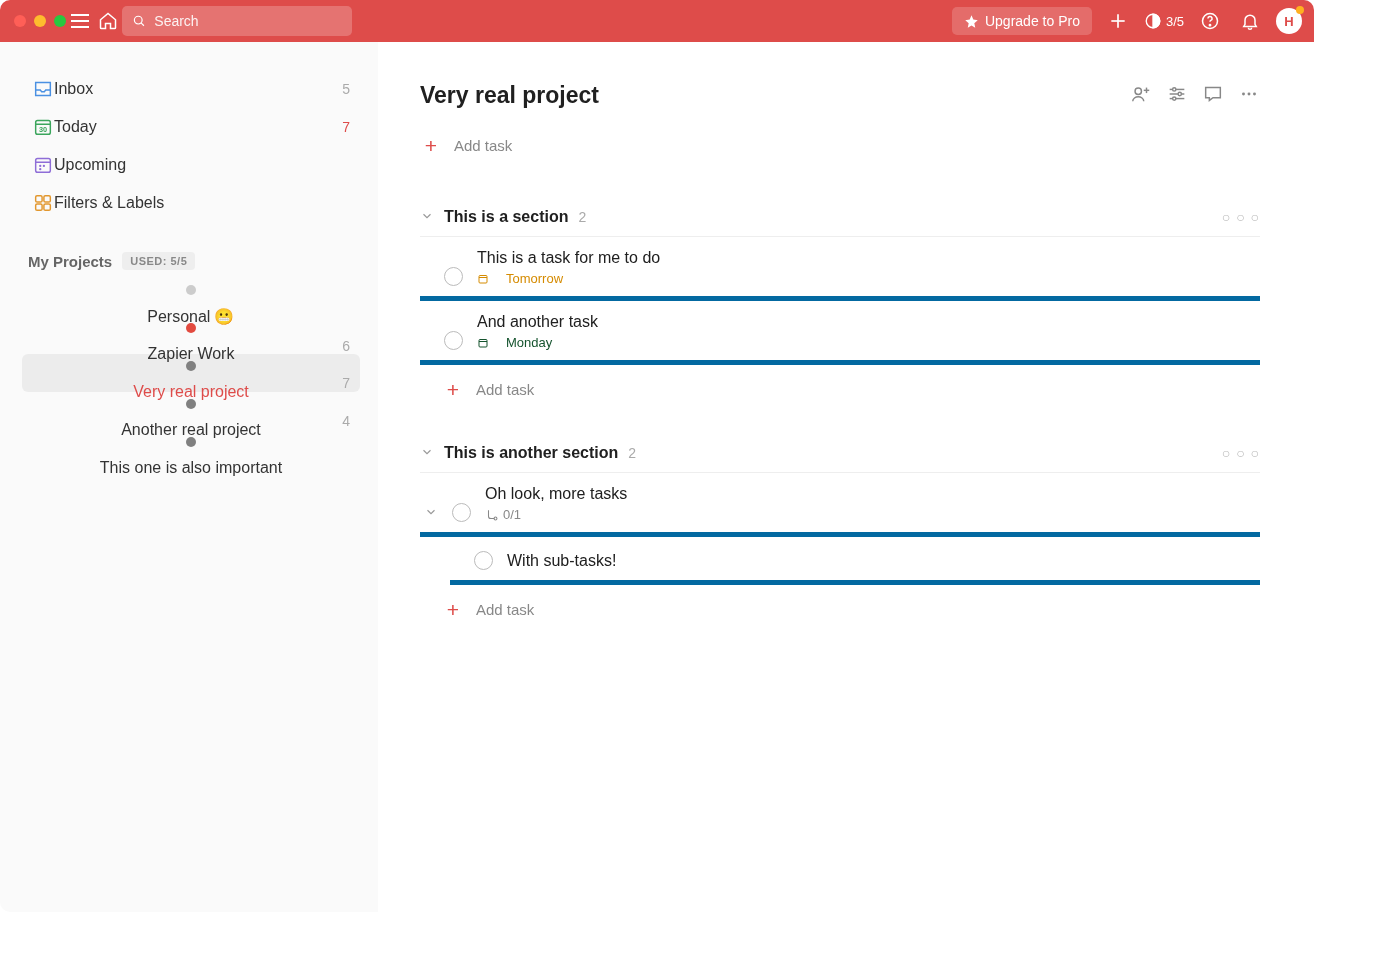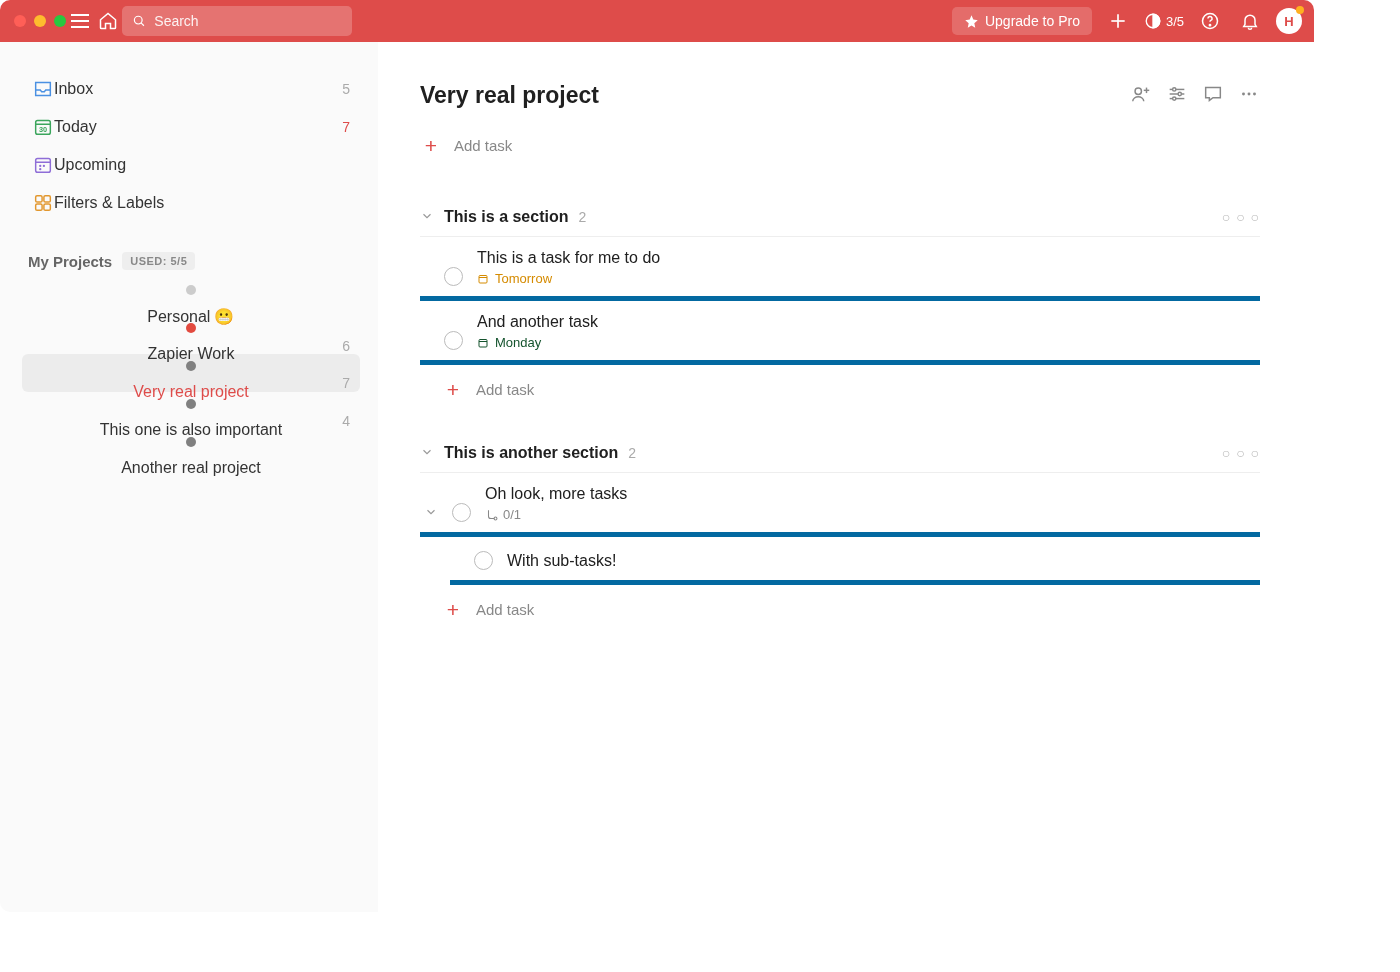--- a/index.html
+++ b/index.html
@@ -51,21 +51,21 @@
 .sect-hdr{display:flex;align-items:center;gap:10px;border-bottom:1px solid #eee;padding-bottom:10px;}
 .sect-chev{color:#999;cursor:pointer;}
 .sect-title{font-weight:700;font-size:16px;}
 .sect-cnt{color:#aaa;font-size:14px;}
 .sect-more{margin-left:auto;color:#bbb;cursor:pointer;letter-spacing:1px;font-size:14px;}
 .task{display:flex;gap:14px;padding:12px 0 10px 24px;border-bottom:5px solid #0369a1;align-items:flex-end;}
 .task.sub{margin-left:30px;}
 .chk{width:19px;height:19px;border:1.5px solid #bbb;border-radius:50%;flex-shrink:0;margin-top:2px;cursor:pointer;}
 .task-body{display:flex;flex-direction:column;gap:4px;}
 .task-title{font-size:16px;}
-.due{display:flex;align-items:center;gap:6px;font-size:13px;}
+.due{display:flex;align-items:center;gap:17px;font-size:13px;}
 .due.tomorrow{color:#D58B00;}
 .due.monday{color:#14532d;}
 .due svg{width:12px;height:12px;}
 .subprog{color:#888;font-size:13px;display:flex;align-items:center;gap:4px;}
 .task-chev{color:#999;cursor:pointer;margin-top:4px;margin-left:-20px;}
 .add-sect{padding:14px 0 0 24px;}
 </style>
 </head>
 <body>
 
@@ -196,25 +196,25 @@
   <span>Zapier Work</span>
   <span class="cnt">7</span>
         </div>
         <div class="proj active">
           <span class="dot" style="background:#808080"></span>
   <span>Very real project</span>
   <span class="cnt">4</span>
         </div>
         <div class="proj">
           <span class="dot" style="background:#808080"></span>
-  <span>This one is also important</span>
+  <span>Another real project</span>
   </div>
         <div class="proj">
           <span class="dot" style="background:#808080"></span>
-  <span>Another real project</span>
+  <span>This one is also important</span>
   </div>
       </div>
   </aside>
 
   <main class="main">
     <div class="proj-head">
       <div class="proj-title">Very real project</div>
       <div class="proj-actions">
         <span class="pa"><svg width="22" height="22" viewBox="0 0 24 24" fill="none" stroke="currentColor" stroke-width="1.6">
               <circle cx="9" cy="9" r="3.5"></circle>

